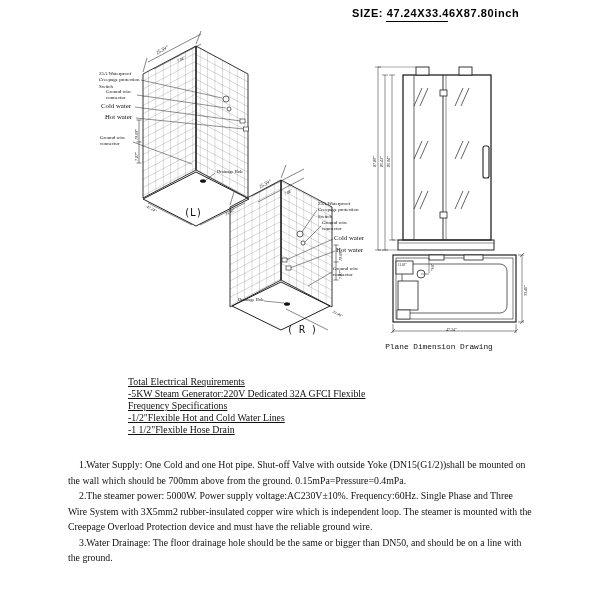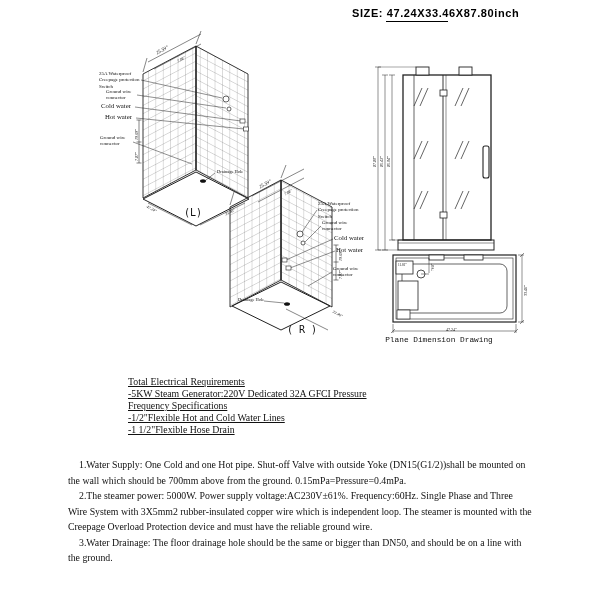--- a/index.html
+++ b/index.html
@@ -188,29 +188,29 @@
 
   <div class="dim dim-sm rot-n90" style="left:372px;top:167px">87.80"</div>
   <div class="dim dim-sm rot-n90" style="left:379px;top:167px">85.43"</div>
   <div class="dim dim-sm rot-n90" style="left:386px;top:167px">85.04"</div>
 
   <div class="dim dim-sm" style="left:446px;top:327px;font-style:normal">47.24"</div>
   <div class="dim dim-sm rot-n90" style="left:523px;top:296px;font-style:normal">33.46"</div>
   <div class="dim dim-sm" style="left:398px;top:263px;font-size:3.4px;font-style:normal">11.81"</div>
   <div class="dim dim-sm rot-n90" style="left:431px;top:271px;font-size:3.4px;font-style:normal">7.08"</div>
 
-  <div class="caption" style="left:378px;top:336px;width:122px">Plane Dimension Drawing</div>
+  <div class="caption" style="left:378px;top:343px;width:122px">Plane Dimension Drawing</div>
 
   <div class="specs">
     <div>Total Electrical Requirements</div>
-    <div>-5KW Steam Generator:220V Dedicated 32A GFCI Pressure</div>
+    <div>-5KW Steam Generator:220V Dedicated 32A GFCI Flexible</div>
     <div>Frequency Specifications</div>
     <div>-1/2"Flexible Hot and Cold Water Lines</div>
     <div>-1 1/2"Flexible Hose Drain</div>
   </div>
 
   <div class="notes">
     <p>1.Water Supply: One Cold and one Hot pipe. Shut-off Valve with outside Yoke (DN15(G1/2))shall be mounted on the wall which should be 700mm above from the ground. 0.15mPa=Pressure=0.4mPa.</p>
-    <p>2.The steamer power: 5000W. Power supply voltage:AC230V±61%. Frequency:60Hz. Single Phase and Three Wire System with 3X5mm2 rubber-insulated copper wire which is independent loop. The steamer is mounted with the Creepage Overload Protection device and must have the reliable ground wire.</p>
+    <p>2.The steamer power: 5000W. Power supply voltage:AC230V±10%. Frequency:60Hz. Single Phase and Three Wire System with 3X5mm2 rubber-insulated copper wire which is independent loop. The steamer is mounted with the Creepage Overload Protection device and must have the reliable ground wire.</p>
     <p>3.Water Drainage: The floor drainage hole should be the same or bigger than DN50, and should be on a line with the ground.</p>
   </div>
 
 </div>
 
 </body></html>

